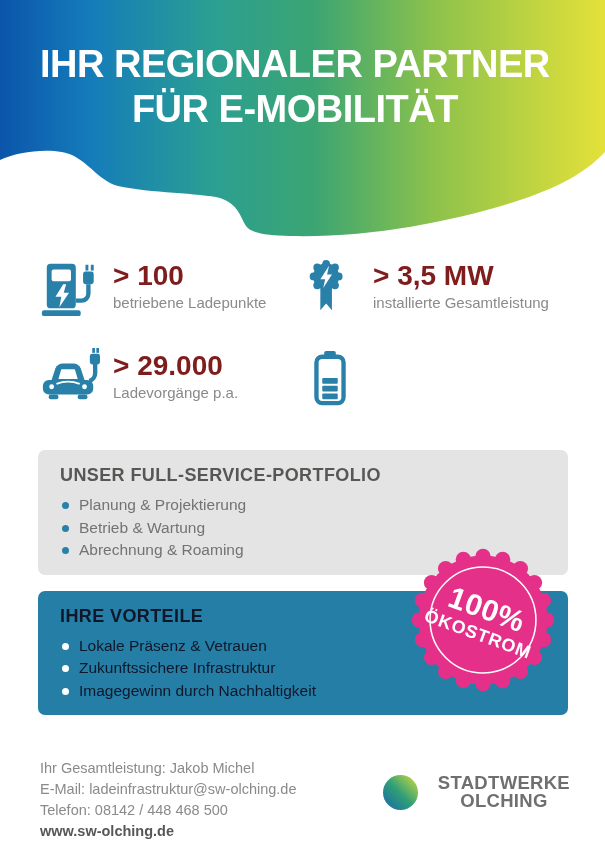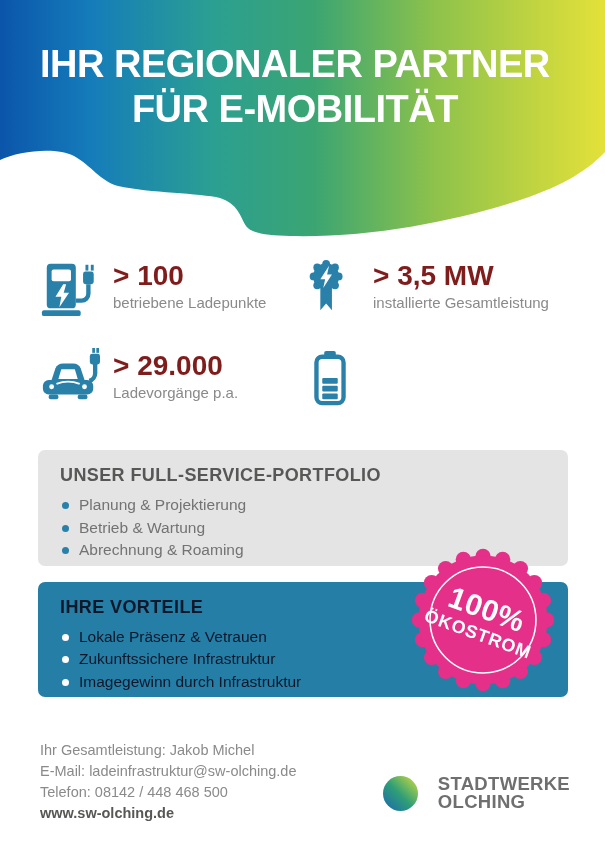--- a/index.html
+++ b/index.html
@@ -16,21 +16,21 @@
   .stats { margin:18px 30px 0 40px; display:grid; grid-template-columns:260px 1fr; row-gap:30px; }
   .stat { display:flex; align-items:flex-start; gap:13px; }
   .stat svg { width:60px; height:60px; flex:0 0 auto; }
   .stat-value { font-size:28px; font-weight:bold; color:#7f1d1d; line-height:30px; margin-top:3px; }
   .stat-label { font-size:15px; color:#8a8a8a; margin-top:3px; }
   .ic { fill:#2980a9; }
   .icw { fill:#ffffff; }
   .ics { stroke:#2980a9; fill:none; }
 
   
-  .box { margin:0 37px 0 38px; border-radius:7px; padding:15px 22px 4px 22px; }
+  .box { margin:0 37px 0 38px; border-radius:7px; padding:15px 22px 13px 22px; }
   .box-gray { margin-top:42px; background:#e4e4e4; }
   .box-gray h2 { font-size:18px; font-weight:bold; color:#575756; letter-spacing:0.4px; }
   .box-blue { margin-top:16px; background:#257ea6; }
   .box-blue h2 { font-size:18px; font-weight:bold; color:#0f172a; letter-spacing:0.4px; }
   ul.bullets { list-style:none; margin-top:8px; }
   ul.bullets li { position:relative; padding-left:19px; font-size:15.5px; line-height:22.5px; }
   .box-gray ul.bullets li { color:#737373; }
   .box-blue ul.bullets li { color:#0f172a; }
   ul.bullets li::before { content:""; position:absolute; left:2px; top:8px; width:7px; height:7px; border-radius:50%; }
   .box-gray ul.bullets li::before { background:#2980a9; }
@@ -42,21 +42,21 @@
   .badge-pink { fill:#e43089; }
   .badge-text { position:absolute; left:0; top:0; width:154px; height:154px; display:flex; flex-direction:column;
                 align-items:center; justify-content:center; transform:rotate(20deg); color:#fff; text-align:center; }
   .badge-line1 { font-size:30px; font-weight:bold; line-height:30px; letter-spacing:0.5px; }
   .badge-line2 { font-size:18px; font-weight:bold; line-height:22px; letter-spacing:0.8px; }
 
   
   .footer { margin:43px 35px 0 40px; display:flex; justify-content:space-between; align-items:flex-start; }
   .contact { font-size:14.5px; line-height:21px; color:#8a8a8a; }
   .contact .website { font-weight:bold; color:#575756; }
-  .logo { display:flex; align-items:center; gap:20px; margin-top:35px; }
+  .logo { display:flex; align-items:center; gap:20px; margin-top:16px;text-align:center; }
   .logo-circle { width:35px; height:35px; border-radius:50%;
                  background:linear-gradient(to top right, #1a66b0 0%, #2f9e77 48%, #d5de3d 100%); }
   .logo-text { font-size:18.5px; line-height:18px; font-weight:bold; color:#6f6f6f; letter-spacing:0.3px; }
 </style>
 </head>
 <body>
 
 <div class="page">
 
   <div class="header">
@@ -164,21 +164,21 @@
       <li>Betrieb &amp; Wartung</li>
       <li>Abrechnung &amp; Roaming</li>
     </ul>
   </div>
 
   <div class="box box-blue">
     <h2>IHRE VORTEILE</h2>
     <ul class="bullets">
       <li>Lokale Präsenz &amp; Vetrauen</li>
       <li>Zukunftssichere Infrastruktur</li>
-      <li>Imagegewinn durch Infrastruktur</li>
+      <li>Imagegewinn durch Nachhaltigkeit</li>
     </ul>
   </div>
 
   <div class="badge">
     <svg viewBox="0 0 160 160">
       <circle class="badge-pink" cx="146" cy="80" r="8"></circle>
         <circle class="badge-pink" cx="142.8" cy="100.4" r="8"></circle>
       <circle class="badge-pink" cx="133.4" cy="118.8" r="8"></circle>
         <circle class="badge-pink" cx="118.8" cy="133.4" r="8"></circle>
       <circle class="badge-pink" cx="100.4" cy="142.8" r="8"></circle>

